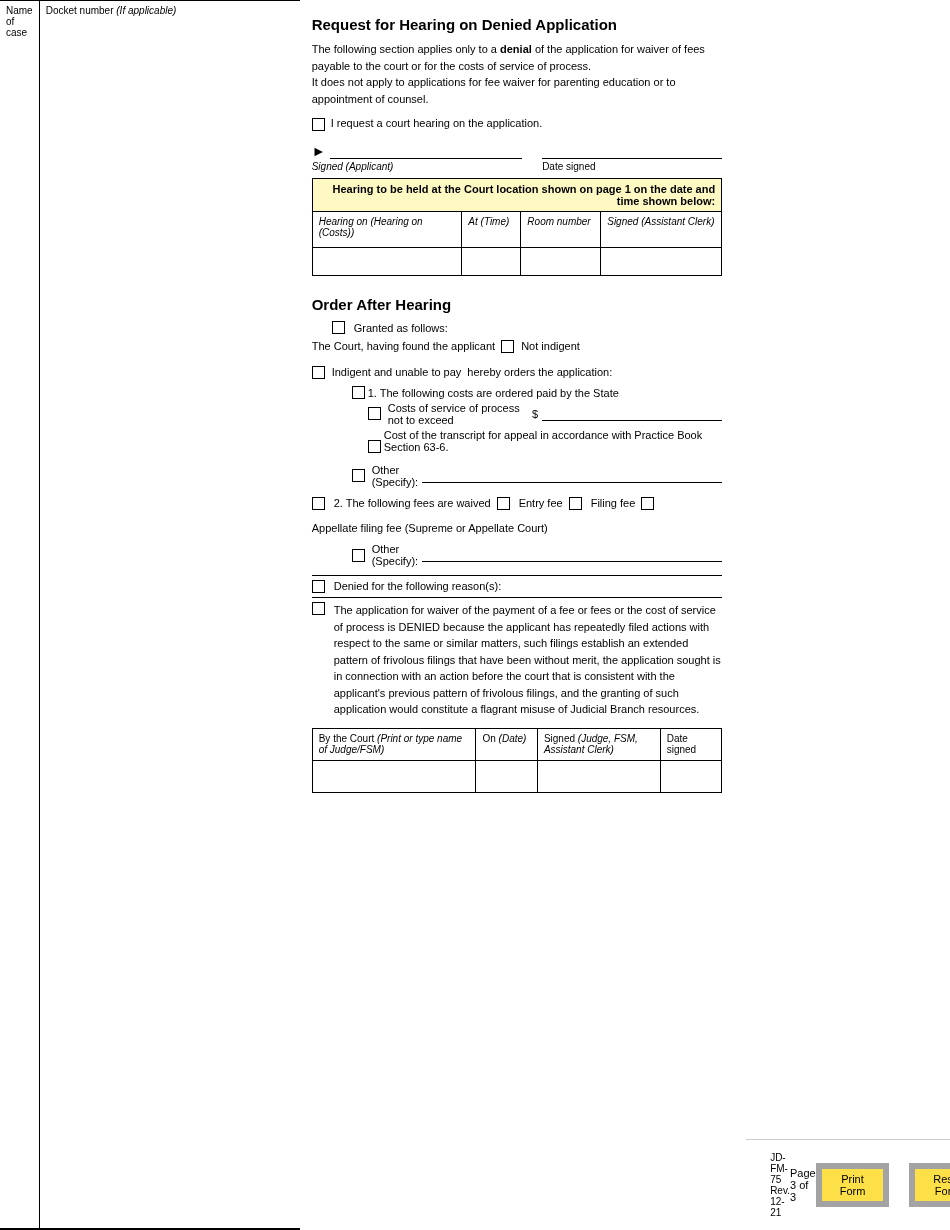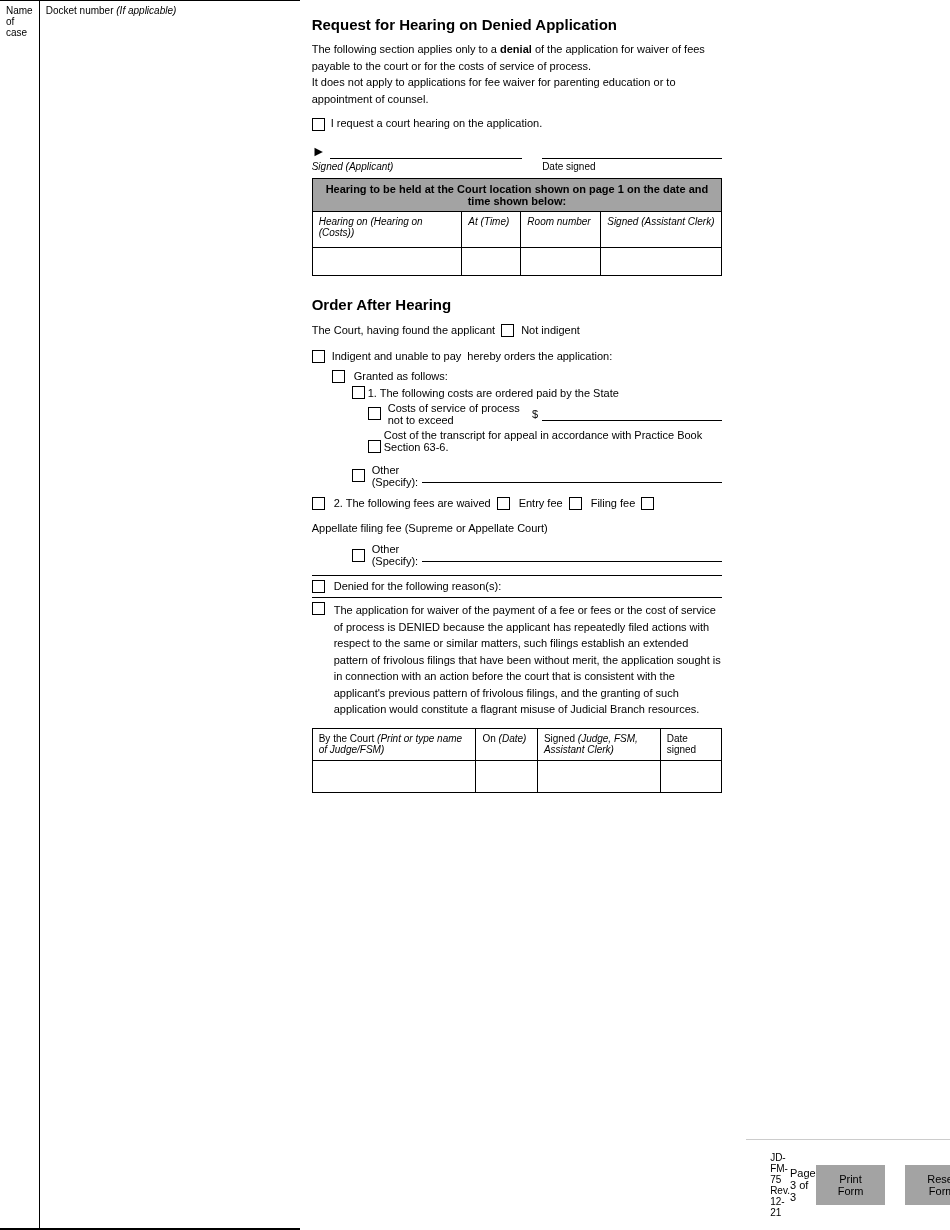--- a/index.html
+++ b/index.html
@@ -122,24 +122,24 @@
       border-collapse: collapse;
       width: 100%;
       margin-top: 6px;
     }
     .hearing-table td, .hearing-table th {
       border: 1px solid #000;
       padding: 4px 6px;
       vertical-align: top;
     }
     .hearing-header {
-      background: #a3a3a3;
+      background: #fef9c3;
       font-weight: normal;
       font-size: 11px;
-      text-align: center;
+      text-align: right;
     }
     .hearing-data-row td {
       height: 36px;
       font-size: 10px;
       font-style: italic;
     }
 
     
     .section-divider {
       margin: 20px 0 14px 0;
@@ -216,22 +216,22 @@
       margin-top: auto;
       border-top: 1px solid #ccc;
     }
     .footer-form-id {
       font-size: 10px;
     }
     .footer-page {
       font-size: 11px;
     }
     .footer-button {
-      border: 4px solid #a3a3a3;
-      background: #a3a3a3;
+      border: 6px solid #a3a3a3;
+      background: #fde047;
       padding: 4px 18px;
       font-size: 11px;
       cursor: pointer;
     }
 
     .costs-exceed-row {
       display: flex;
       align-items: center;
       gap: 4px;
       padding-left: 56px;
@@ -327,38 +327,38 @@
           <td></td>
         </tr>
       </tbody>
         </table>
     </div>
 
     <div class="section-divider"></div>
     <div class="order-section">
       <div class="section-title">Order After Hearing</div>
 
+      <div style="display:flex;align-items:center;gap:6px;padding-left:20px;margin-bottom:3px;">
+        <span class="inline-checkbox"></span>
+        <span>Granted as follows:</span>
+      </div>
+
       <div style="display:flex; align-items:flex-start; gap:6px; flex-wrap:wrap; margin-bottom:3px; line-height:1.8;">
         <span>The Court, having found the applicant</span>
         <span style="display:flex;align-items:center;gap:4px;">
           <span class="inline-checkbox"></span>
           <span>Not indigent</span>
         </span>
         <span style="display:flex;align-items:center;gap:4px;">
           <span class="inline-checkbox"></span>
           <span>Indigent and unable to pay</span>
         </span>
         <span>hereby orders the application:</span>
       </div>
 
-      <div style="display:flex;align-items:center;gap:6px;padding-left:20px;margin-bottom:3px;">
-        <span class="inline-checkbox"></span>
-        <span>Granted as follows:</span>
-      </div>
-
       <div style="display:flex;align-items:flex-end;gap:0;padding-left:40px;margin-bottom:3px;">
         <span class="inline-checkbox"></span>
         <span>1. The following costs are ordered paid by the State</span>
       </div>
 
       <div class="costs-exceed-row">
         <span class="inline-checkbox"></span>
         <span>Costs of service of process not to exceed</span>
         <span>$</span>
         <span class="other-specify-inline" style="min-width:180px;"></span>

